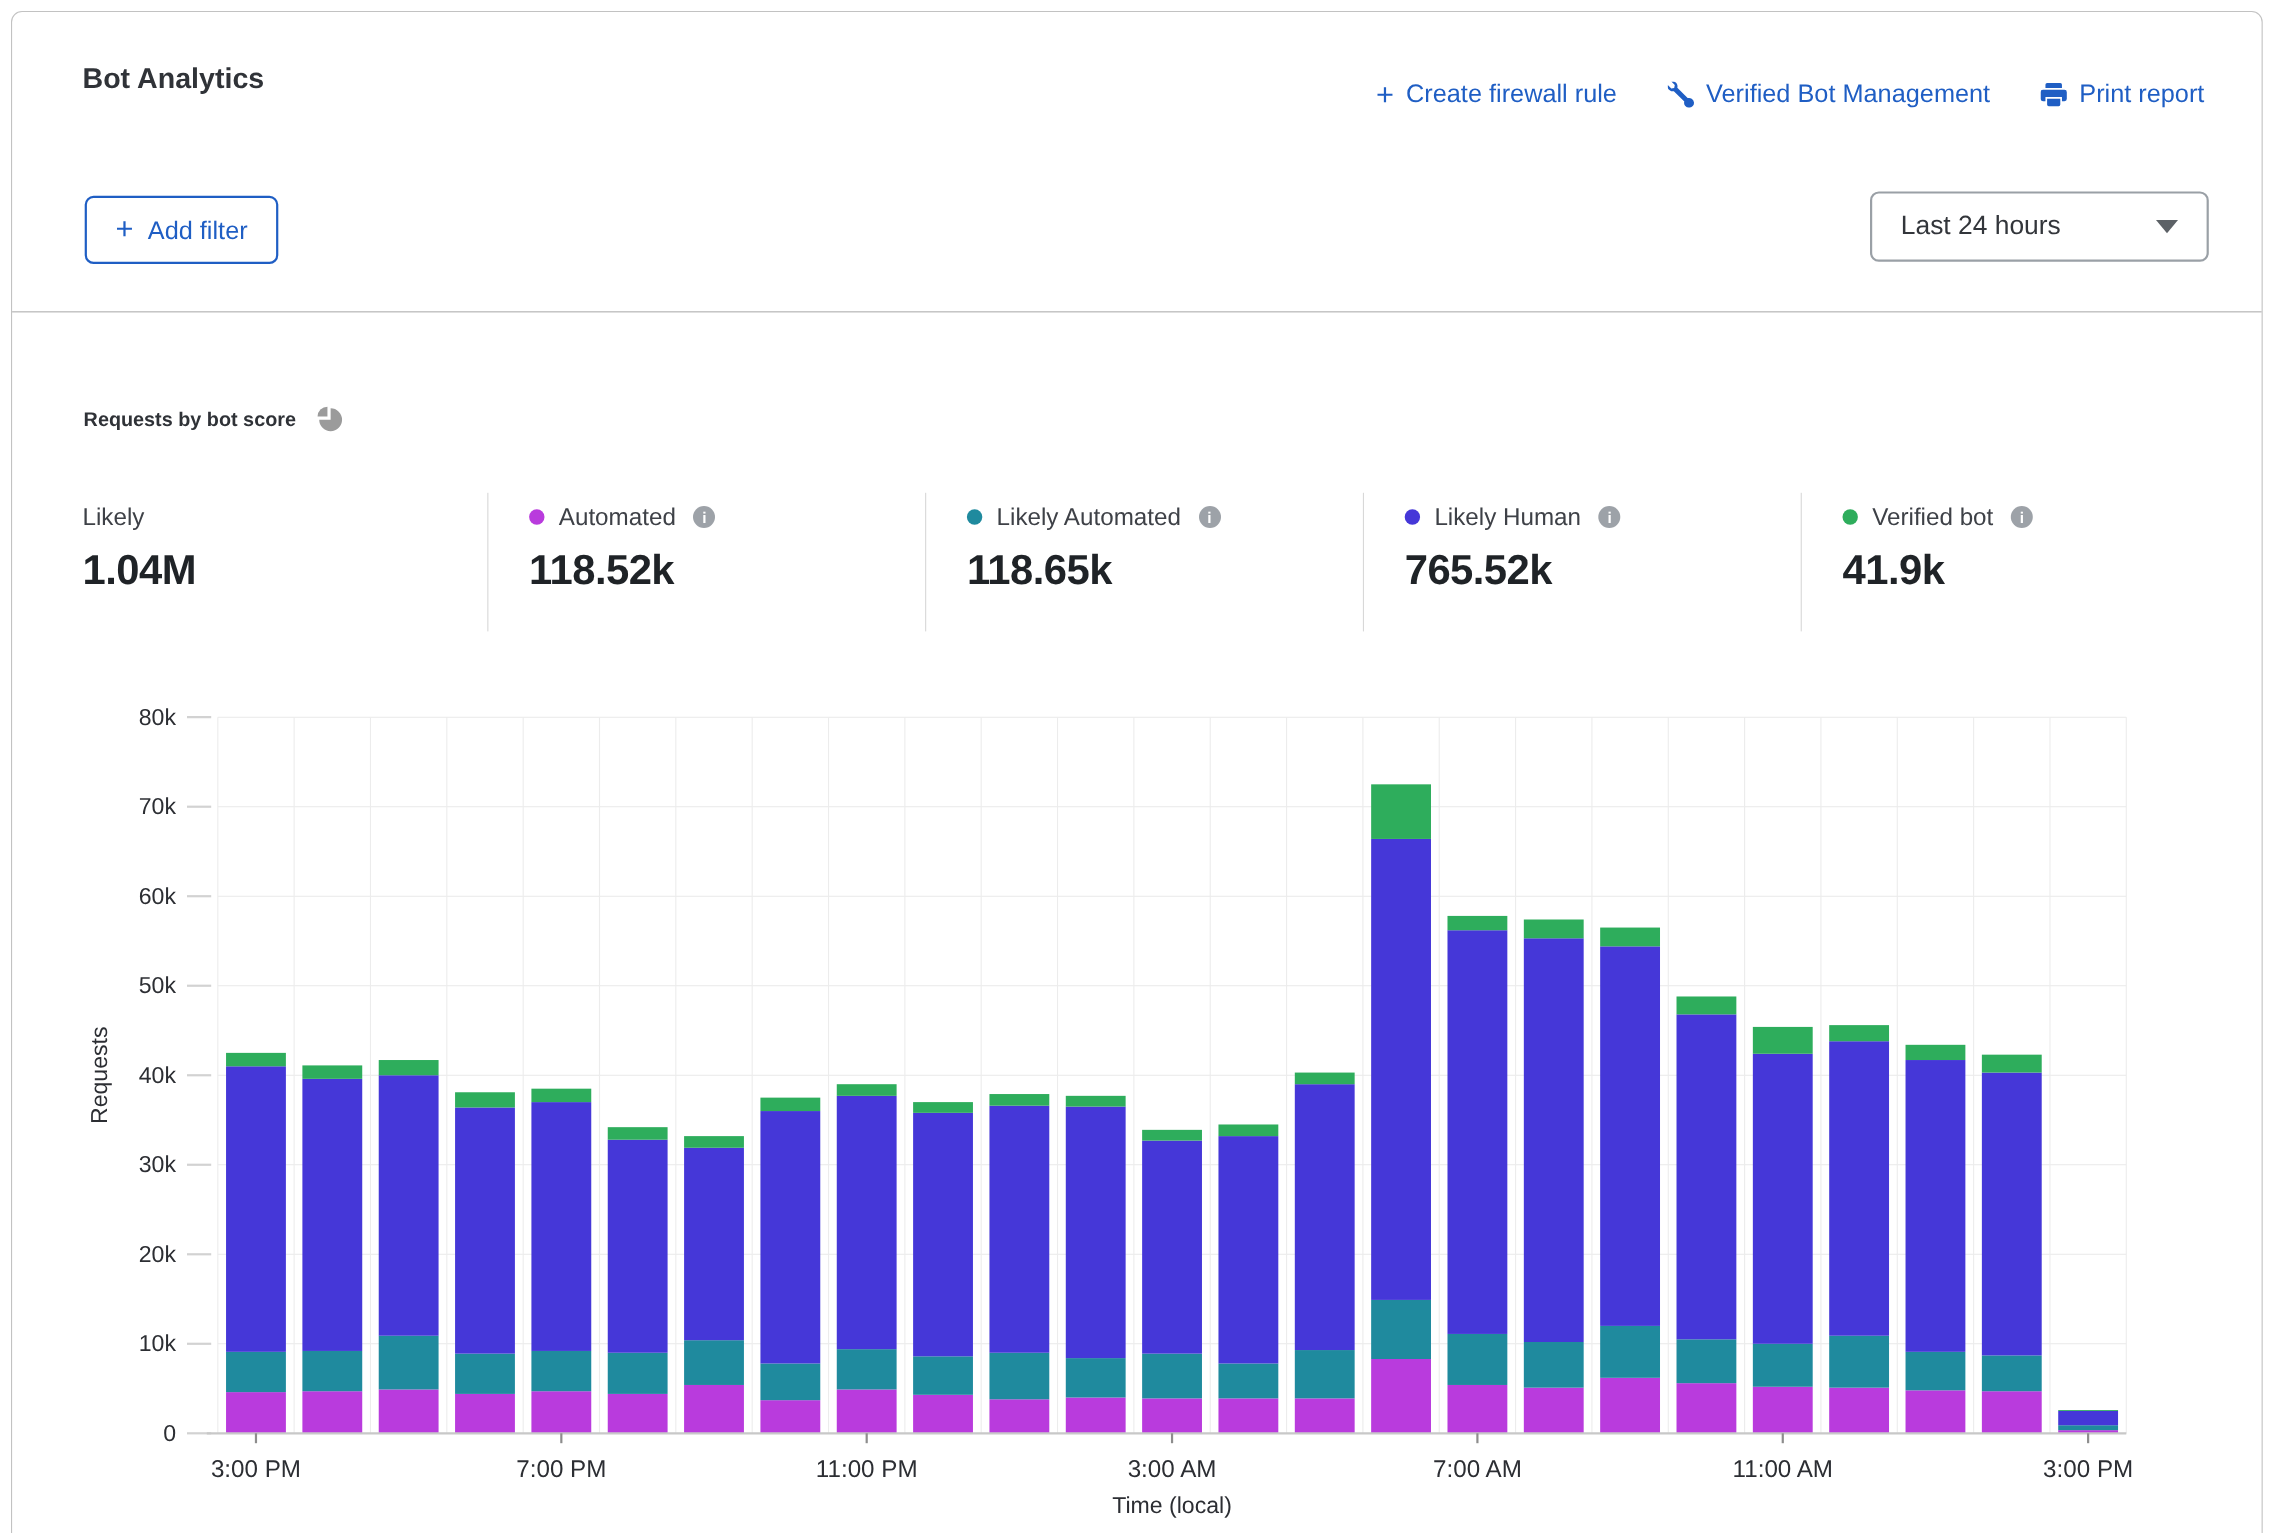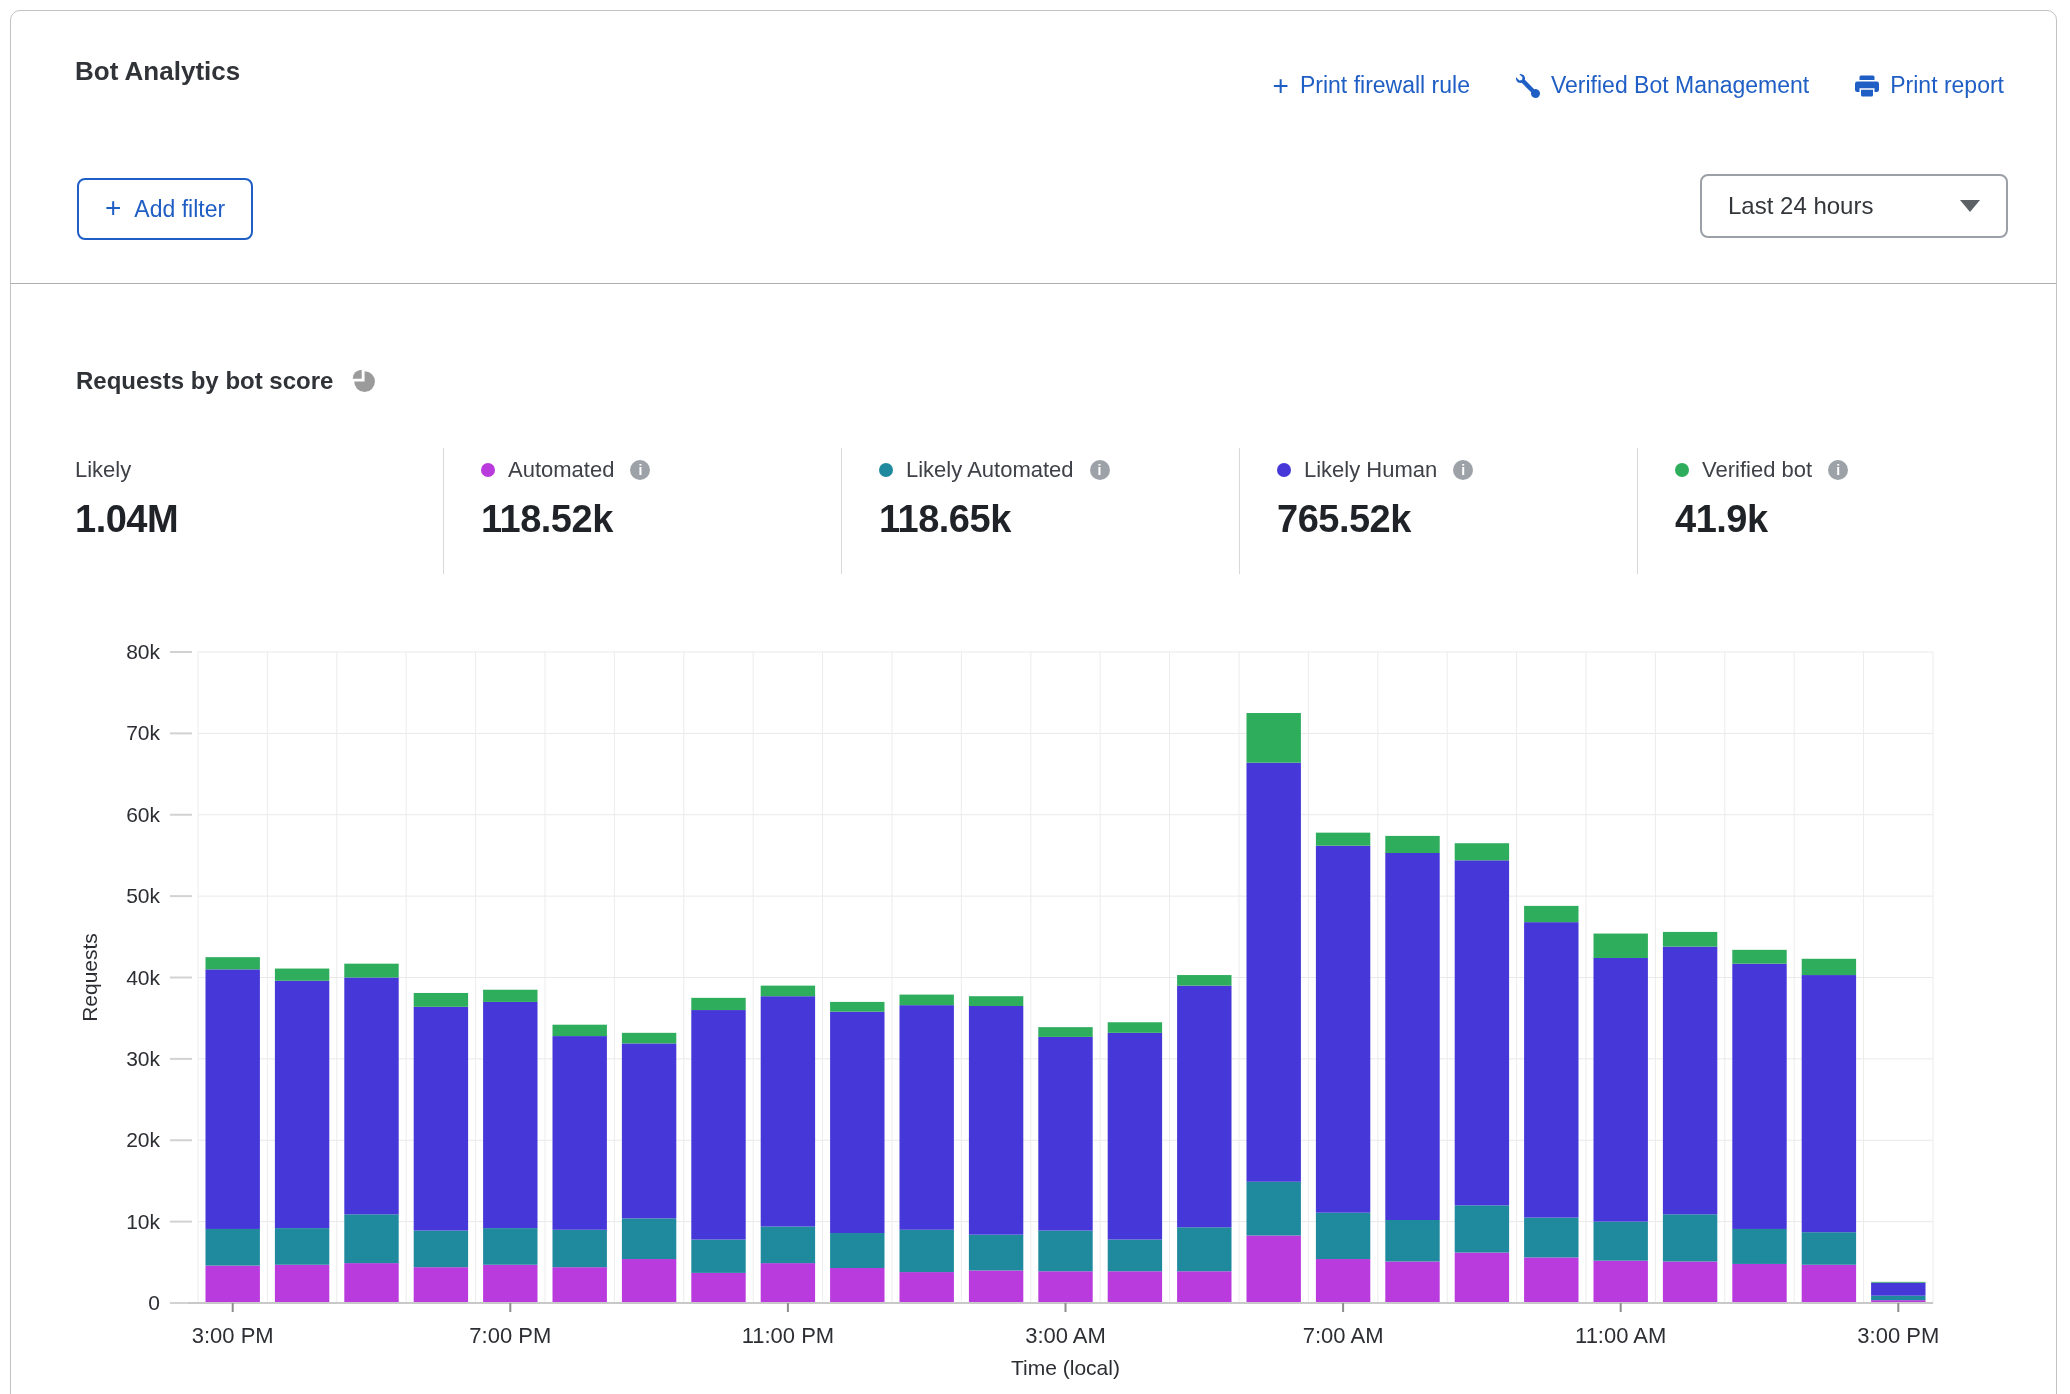--- a/index.html
+++ b/index.html
@@ -24,21 +24,21 @@
 
   .time-range { position:absolute; left:1700px; top:174px; width:308px; height:64px;
           border:2px solid #9aa0a6; border-radius:8px; background:#fff; display:flex;
           align-items:center; padding:16px 26px; font-size:24px; color:#33363b; cursor:pointer; }
   .time-range .caret { margin-left:auto; width:0; height:0; border-left:10px solid transparent;
           border-right:10px solid transparent; border-top:12px solid #5c6166; }
 
   .header-divider { position:absolute; left:11px; top:283px; width:2045px; height:1px; background:#aeaeae; }
 
   .section-title-row { position:absolute; left:76px; top:362px; display:flex; align-items:center; gap:16px; }
-  .section-title { font-size:24px; font-weight:700; color:#2f3237; }
+  .section-title { font-size:18px; font-weight:700; color:#2f3237; }
 
   .stats { position:absolute; left:75px; top:448px; width:1940px; height:126px; display:flex; }
   .stat-col { padding-top:8px; }
   .stat-col.bordered { border-left:1px solid #d8d8d8; padding-left:37px; }
   .stat-label-row { display:flex; align-items:center; gap:13px; height:28px; }
   .stat-dot { width:14px; height:14px; border-radius:50%; background:#888; }
   .stat-label { font-size:22px; color:#3e4147; }
   .info-icon { width:20px; height:20px; border-radius:50%; background:#9da2a8; color:#fff;
           font-size:14px; font-weight:700; display:flex; align-items:center; justify-content:center;
           margin-left:3px; cursor:pointer; }
@@ -52,21 +52,21 @@
 </head>
 <body>
 
 <div class="card"></div>
 
 <div class="page-title">Bot Analytics</div>
 
 <div class="actions">
   <div class="action-link">
     <span class="plus-glyph">+</span>
-    <span>Print firewall rule</span>
+    <span>Create firewall rule</span>
   </div>
   <div class="action-link">
     <span>
       <svg width="24" height="24" viewBox="0 0 16 16" fill="#1f5ec4">
           <path d="M.102 2.223A3.004 3.004 0 0 0 3.78 5.897l6.341 6.252A3.003 3.003 0 0 0 13 16a3 3 0 1 0-.851-5.878L5.897 3.781A3.004 3.004 0 0 0 2.223.1l2.141 2.142L4 4l-1.757.364L.102 2.223z"></path>
         </svg>
     </span>
     <span>Verified Bot Management</span>
   </div>
   <div class="action-link">

